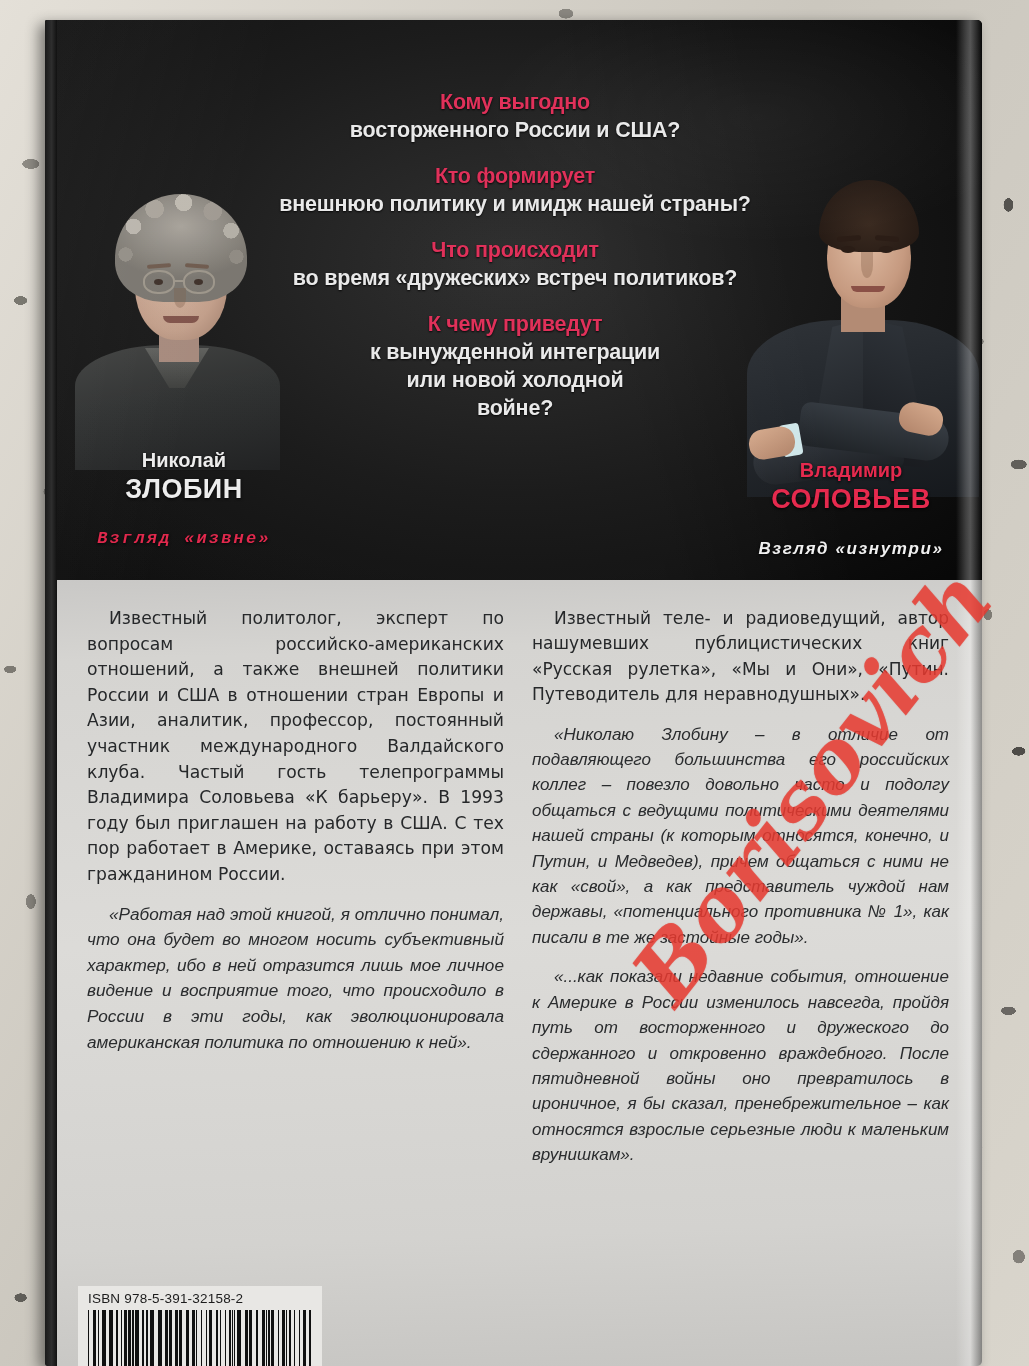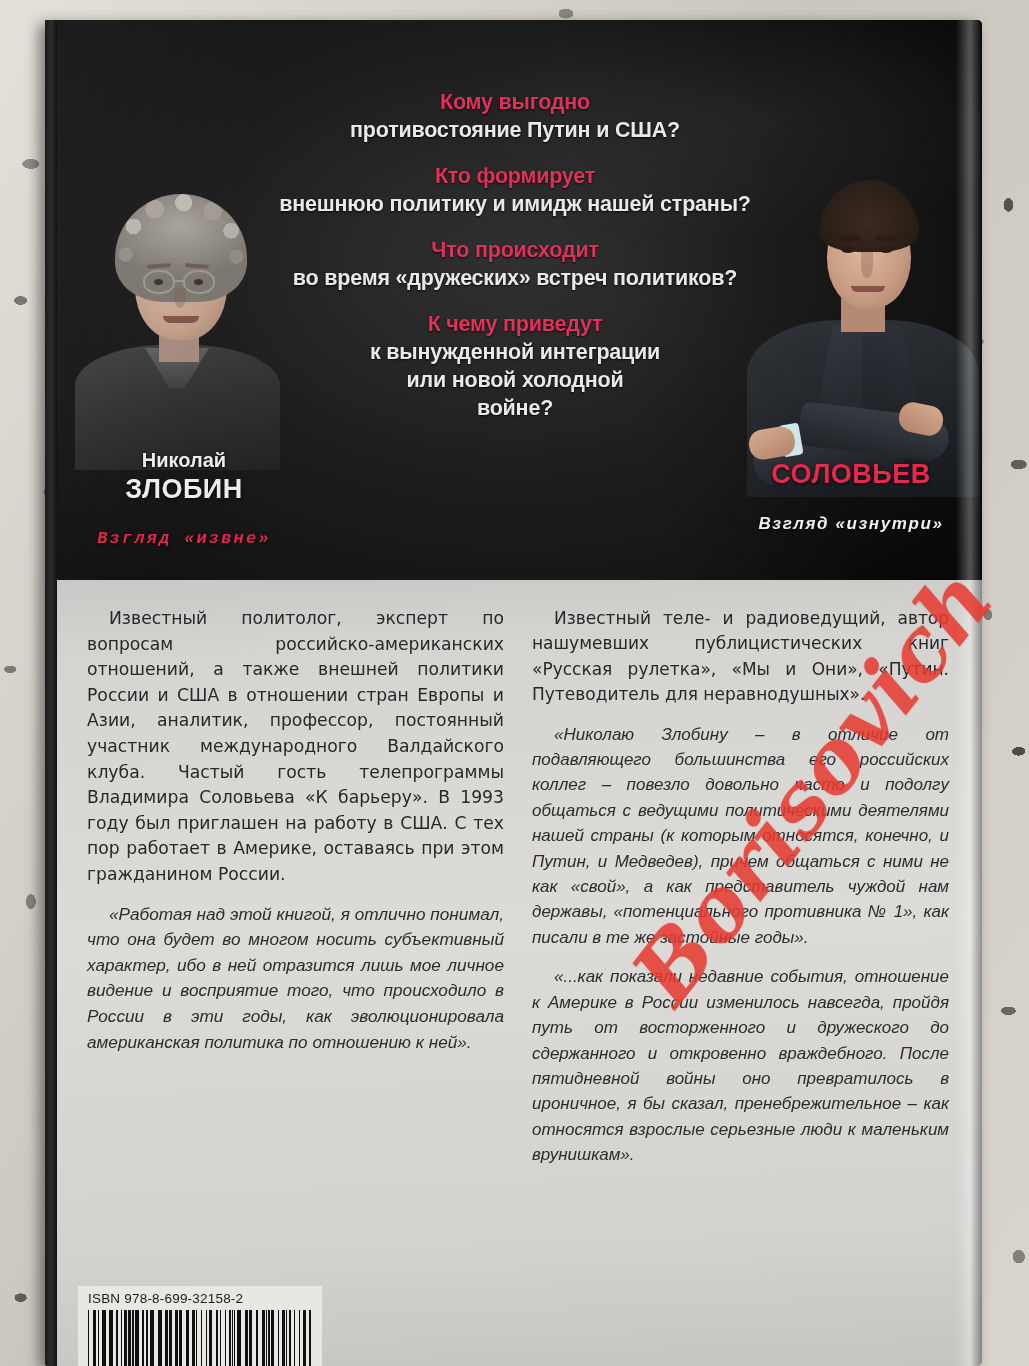--- a/index.html
+++ b/index.html
@@ -363,21 +363,21 @@
         <div id="s-arm-r"></div>
         <div id="s-cuff"></div>
         <div id="s-hand-l"></div>
         <div id="s-hand-r"></div>
       </div>
 
       <div id="headlines">
 
         <div class="hl-group">
           <div class="hl-red">Кому выгодно</div>
-          <div class="hl-white">противостояние Путин и США?</div>
+          <div class="hl-white">восторженного России и США?</div>
         </div>
 
         <div class="hl-group">
           <div class="hl-red">Кто формирует</div>
           <div class="hl-white">внешнюю политику и имидж нашей страны?</div>
         </div>
 
         <div class="hl-group">
           <div class="hl-red">Что происходит</div>
           <div class="hl-white">во время «дружеских» встреч политиков?</div>
@@ -392,20 +392,21 @@
 
       </div>
 
       <div class="author-block" id="author-left">
         <div class="a-first">Николай</div>
         <div class="a-last">ЗЛОБИН</div>
         <div class="a-view">Взгляд «извне»</div>
       </div>
 
       <div class="author-block" id="author-right">
+        <div class="a-first">Владимир</div>
         <div class="a-last">СОЛОВЬЕВ</div>
         <div class="a-view">Взгляд «изнутри»</div>
       </div>
 
     </div>
 
     <div id="cover-bottom">
       <div id="cols">
 
         <div class="col col-left">
@@ -421,21 +422,21 @@
 
       </div>
     </div>
 
     <div id="spine-edge"></div>
     <div id="fore-edge"></div>
 
   </div>
 
   <div id="isbn-area">
-    <div id="isbn-text">ISBN 978-8-699-32158-2</div>
+    <div id="isbn-text">ISBN 978-5-391-32158-2</div>
     <div id="barcode">
         <i style="width: 1px;"></i>
         <i style="width: 4px; background: transparent;"></i>
         <i style="width: 3px;"></i>
         <i style="width: 2px; background: transparent;"></i>
         <i style="width: 1px;"></i>
         <i style="width: 3px; background: transparent;"></i>
         <i style="width: 4px;"></i>
         <i style="width: 3px; background: transparent;"></i>
         <i style="width: 4px;"></i>

